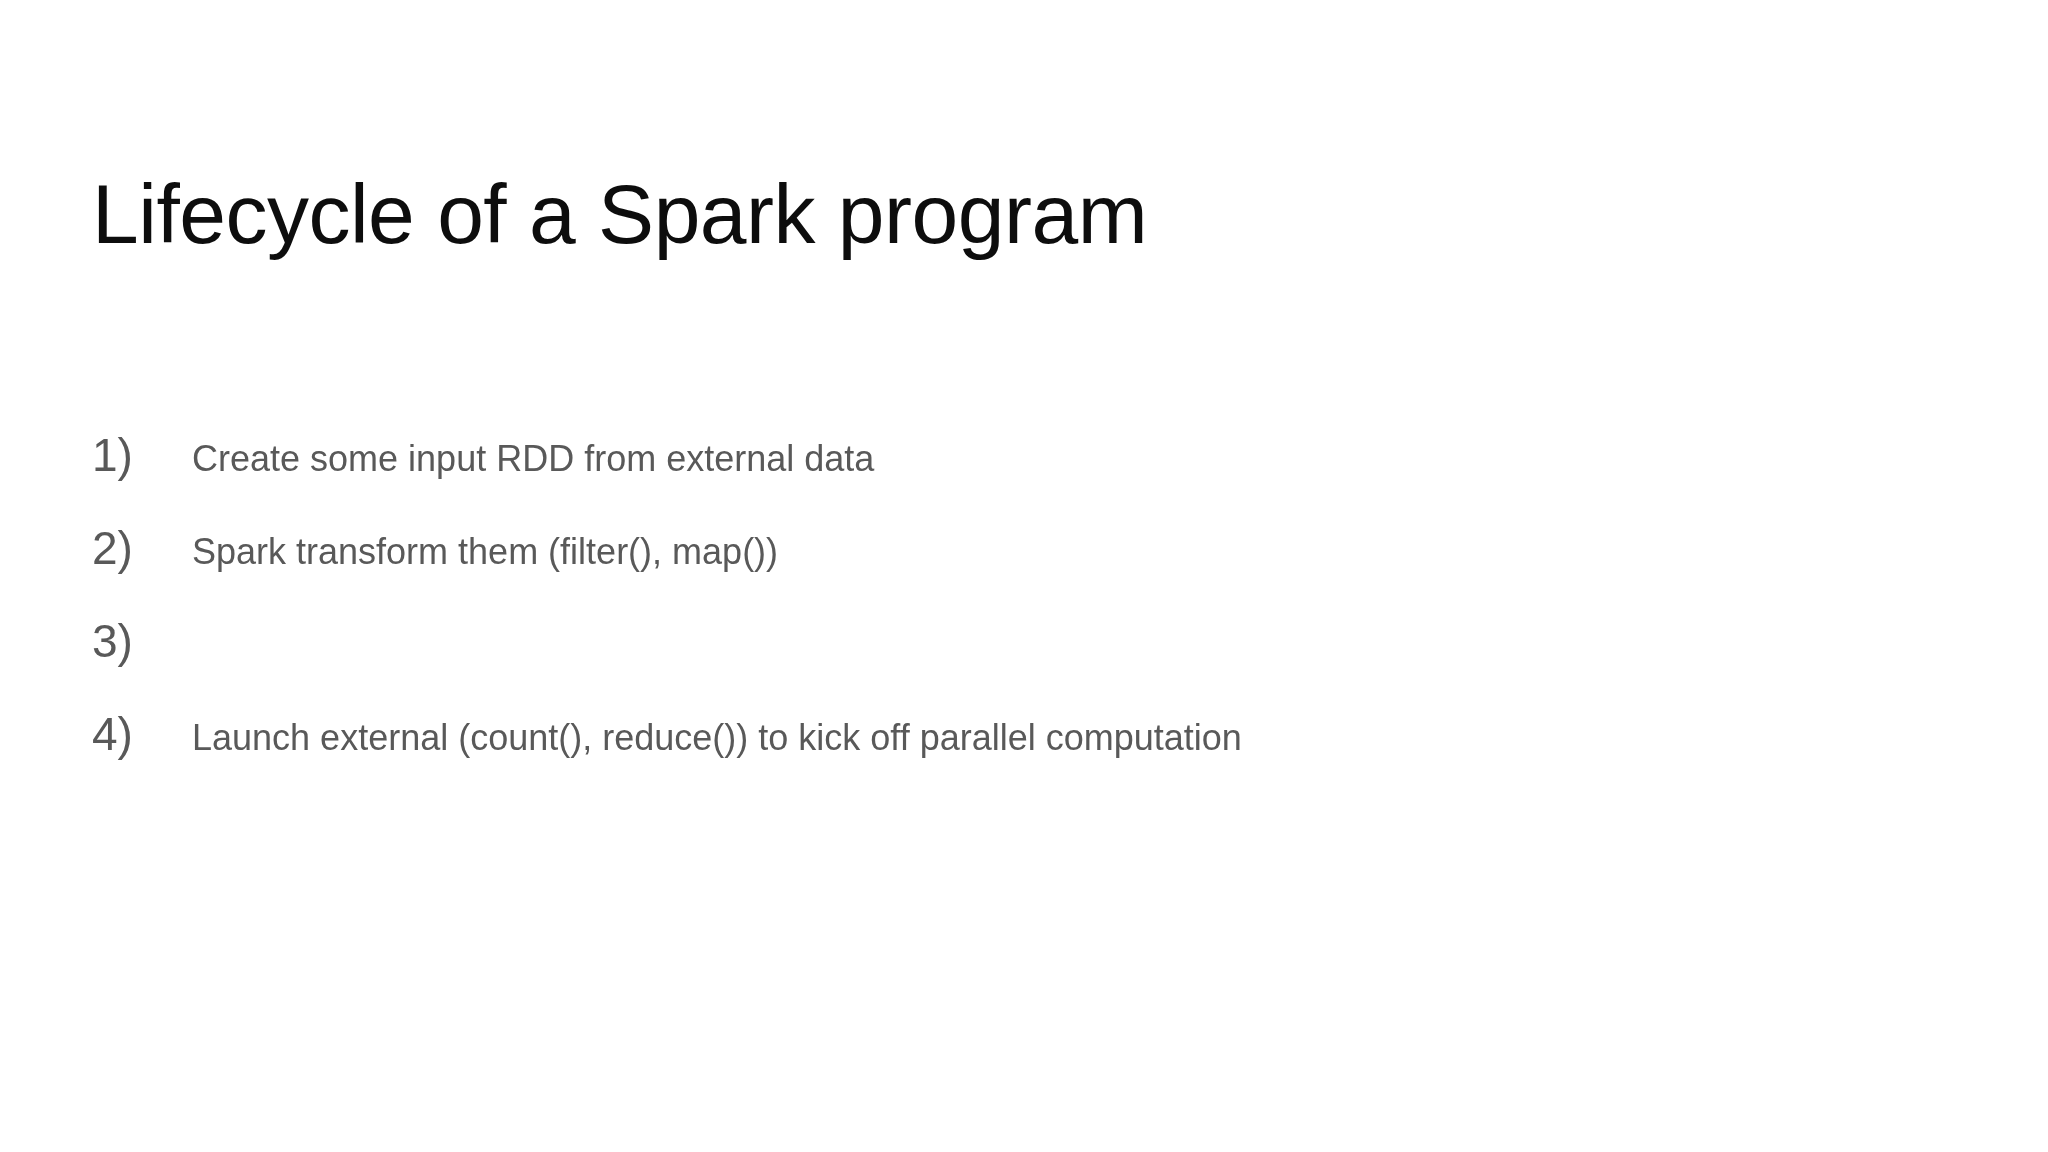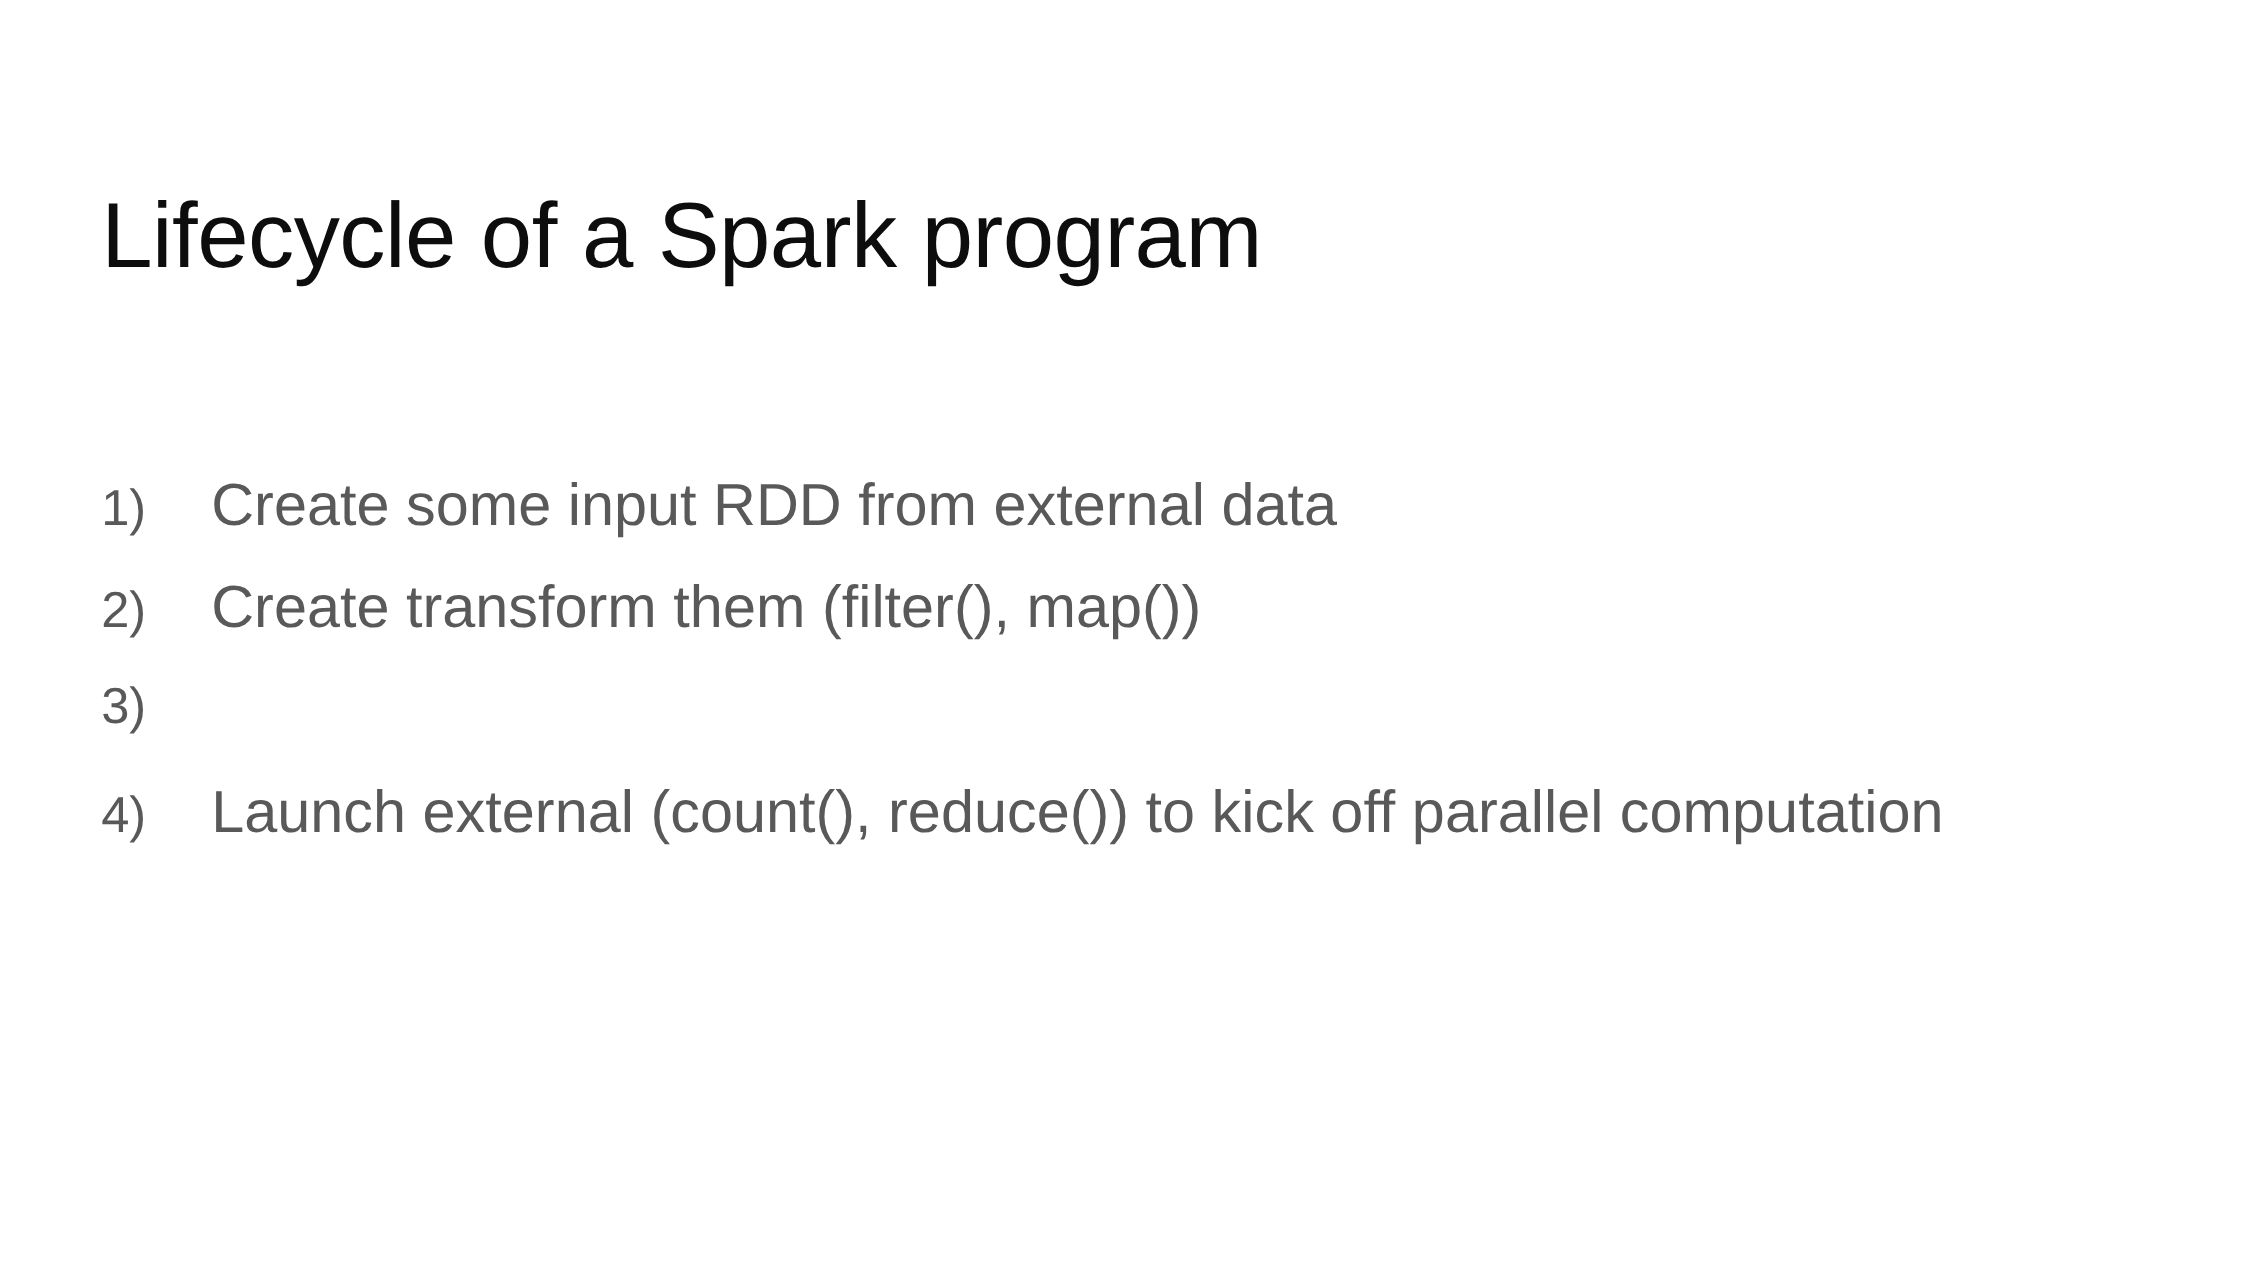--- a/index.html
+++ b/index.html
@@ -62,42 +62,42 @@
     flex: 0 0 auto;
     width: 100px;
     color: #595959;
     font-size: 46px;
     font-weight: 400;
   }
 
   .list-text {
     flex: 0 1 auto;
     color: #595959;
-    font-size: 54px;
+    font-size: 36px;
     font-weight: 400;
   }
 </style>
 </head>
 <body>
 
 <div class="slide">
 
   <h1 class="slide-title">Lifecycle of a Spark program</h1>
 
   <div class="slide-body">
     <ol class="numbered-list">
 
       <li class="list-item">
         <span class="list-marker">1)</span>
         <span class="list-text">Create some input RDD from external data</span>
       </li>
 
       <li class="list-item">
         <span class="list-marker">2)</span>
-        <span class="list-text">Create transform them (filter(), map())</span>
+        <span class="list-text">Spark transform them (filter(), map())</span>
       </li>
 
       <li class="list-item">
         <span class="list-marker">3)</span>
       </li>
 
       <li class="list-item">
         <span class="list-marker">4)</span>
         <span class="list-text">Launch external (count(), reduce()) to kick off parallel computation</span>
       </li>

